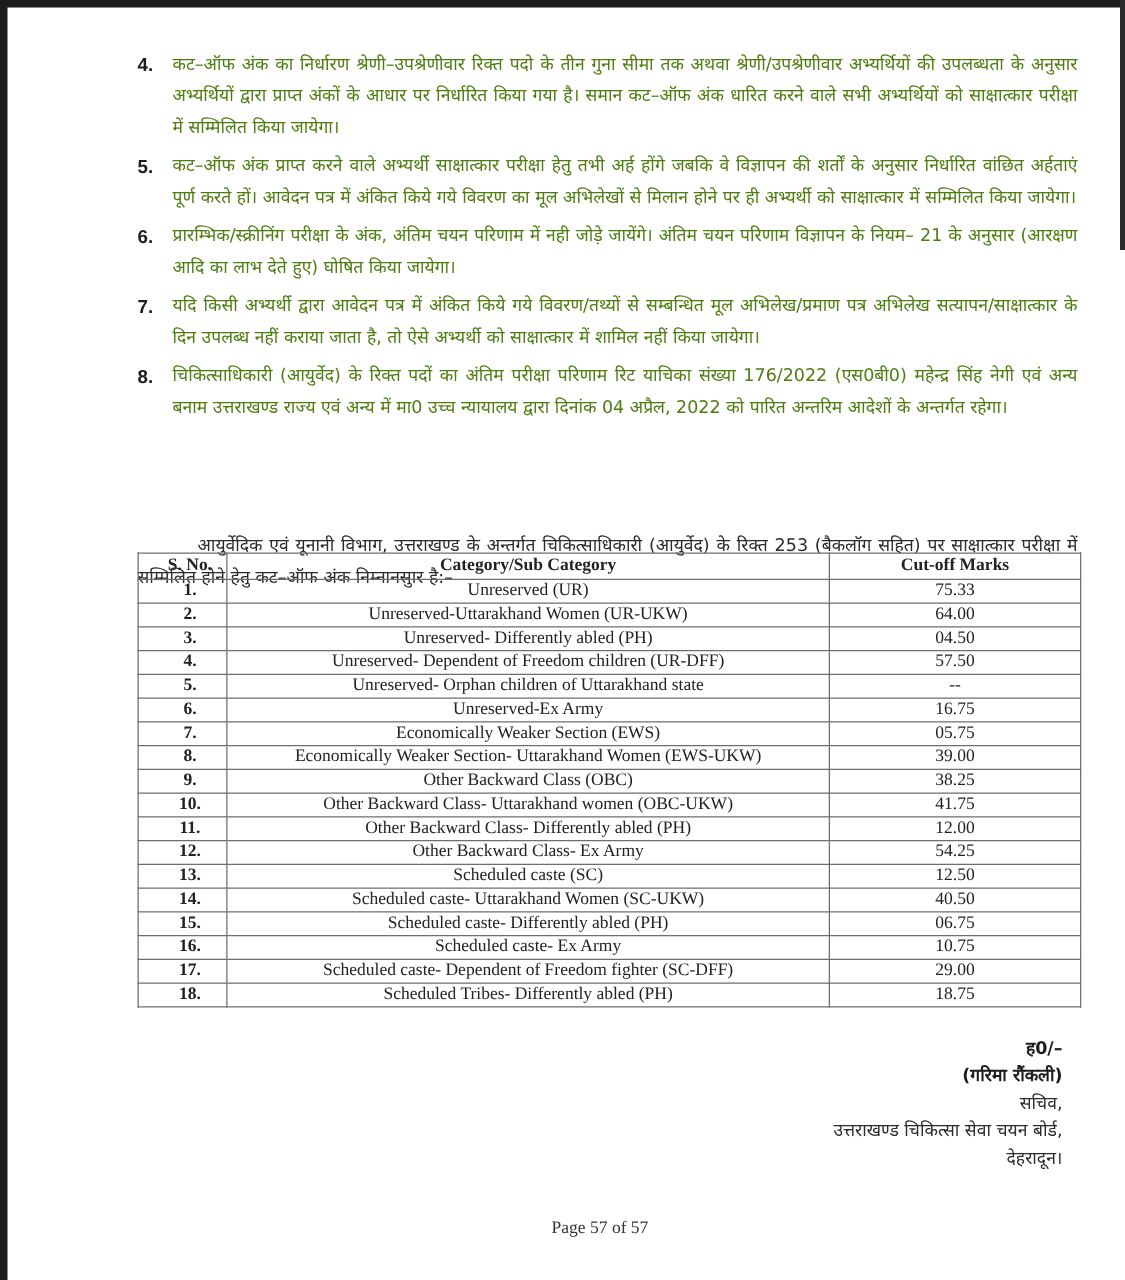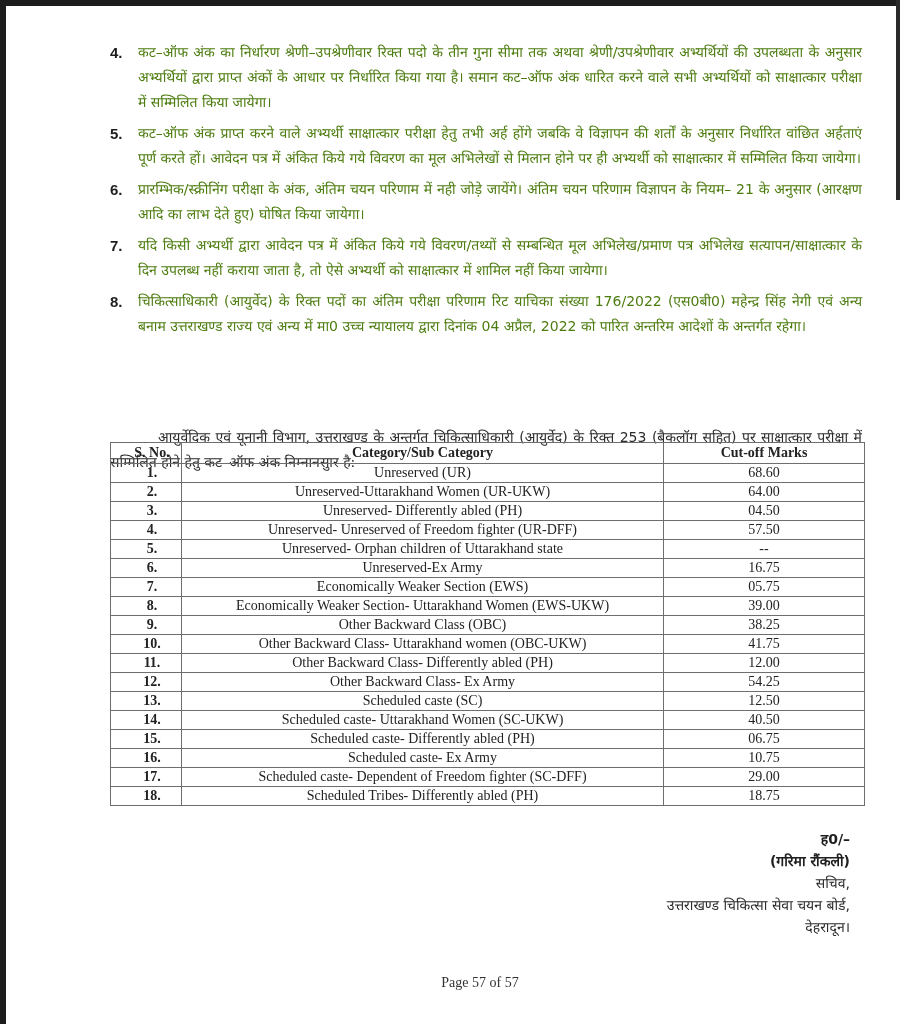--- a/index.html
+++ b/index.html
@@ -94,35 +94,35 @@
     <tr>
       <th class="c-sno">S. No.</th>
       <th>Category/Sub Category</th>
       <th class="c-mark">Cut-off Marks</th>
     </tr>
   </thead>
   <tbody id="cutoff-body">
       <tr>
         <td class="c-sno">1.</td>
         <td>Unreserved (UR)</td>
-        <td class="c-mark">68.60</td>
+        <td class="c-mark">75.33</td>
       </tr>
       <tr>
         <td class="c-sno">2.</td>
         <td>Unreserved-Uttarakhand Women (UR-UKW)</td>
         <td class="c-mark">64.00</td>
       </tr>
       <tr>
         <td class="c-sno">3.</td>
         <td>Unreserved- Differently abled (PH)</td>
         <td class="c-mark">04.50</td>
       </tr>
       <tr>
         <td class="c-sno">4.</td>
-        <td>Unreserved- Unreserved of Freedom fighter (UR-DFF)</td>
+        <td>Unreserved- Dependent of Freedom children (UR-DFF)</td>
         <td class="c-mark">57.50</td>
       </tr>
       <tr>
         <td class="c-sno">5.</td>
         <td>Unreserved- Orphan children of Uttarakhand state</td>
         <td class="c-mark">--</td>
       </tr>
       <tr>
         <td class="c-sno">6.</td>
         <td>Unreserved-Ex Army</td>

